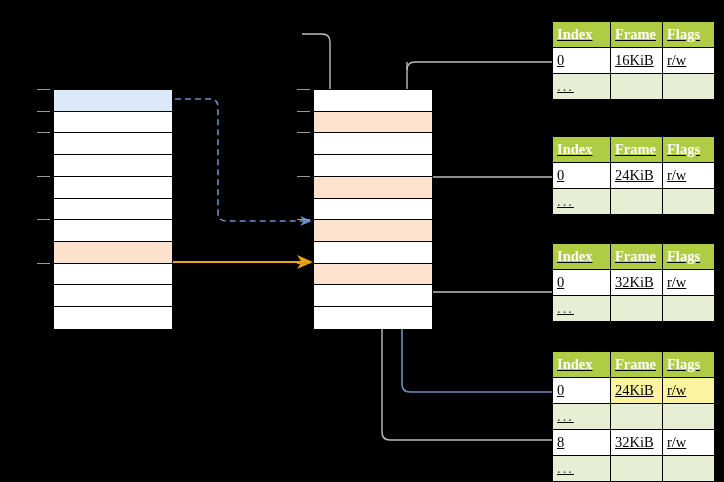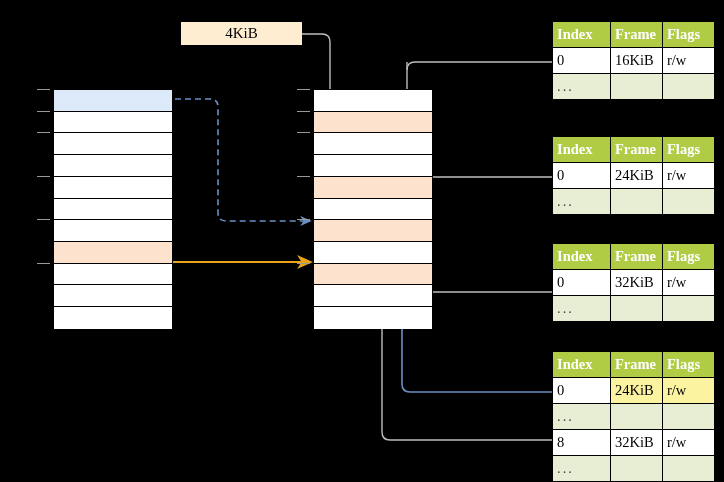--- a/index.html
+++ b/index.html
@@ -67,20 +67,21 @@
   }
 
   
   .pt {
     position: absolute;
     border-collapse: collapse;
     border: 1px solid #000000;
     background: #eab308;
     font-size: 14.5px;
     table-layout: fixed;
+    text-decoration: underline;
   }
   .pt th, .pt td {
     border: 1px solid #000000;
     padding: 0 4px;
     height: 26px;
     box-sizing: border-box;
     text-align: left;
     vertical-align: middle;
     white-space: nowrap;
     overflow: hidden;
@@ -131,21 +132,20 @@
 
     <path d="M552,440 L390,440 Q382,440 382,432 L382,270" fill="none" stroke="#bdbdbd" stroke-width="1.4" marker-end="url(#mk-gray)"></path>
 
     <path d="M552,392 L410,392 Q402,392 402,384 L402,222" fill="none" stroke="#6b8fc4" stroke-width="1.6" marker-end="url(#mk-blue)"></path>
 
     <path d="M175,99 L210,99 Q218,99 218,107 L218,213 Q218,221 226,221 L306,221" fill="none" stroke="#6b8fc4" stroke-width="1.6" stroke-dasharray="6 4" marker-end="url(#mk-blue)"></path>
 
     <path d="M53,262 L305,262" fill="none" stroke="#e8a317" stroke-width="2.2" marker-end="url(#mk-orange)"></path>
   </svg>
 
-  <div class="size-label" style="left:181px; top:22px; width:121px;">4KiB</div>
 
   <div class="col-table" id="left-col" style="left:53px; top:89px; width:120px; height:239px;">
       <div class="col-row blue" style="height: 21.7273px;"></div>
       <div class="col-row" style="height: 21.7273px;"></div>
       <div class="col-row" style="height: 21.7273px;"></div>
       <div class="col-row" style="height: 21.7273px;"></div>
       <div class="col-row" style="height: 21.7273px;"></div>
       <div class="col-row" style="height: 21.7273px;"></div>
       <div class="col-row" style="height: 21.7273px;"></div>
       <div class="col-row peach" style="height: 21.7273px;"></div>

